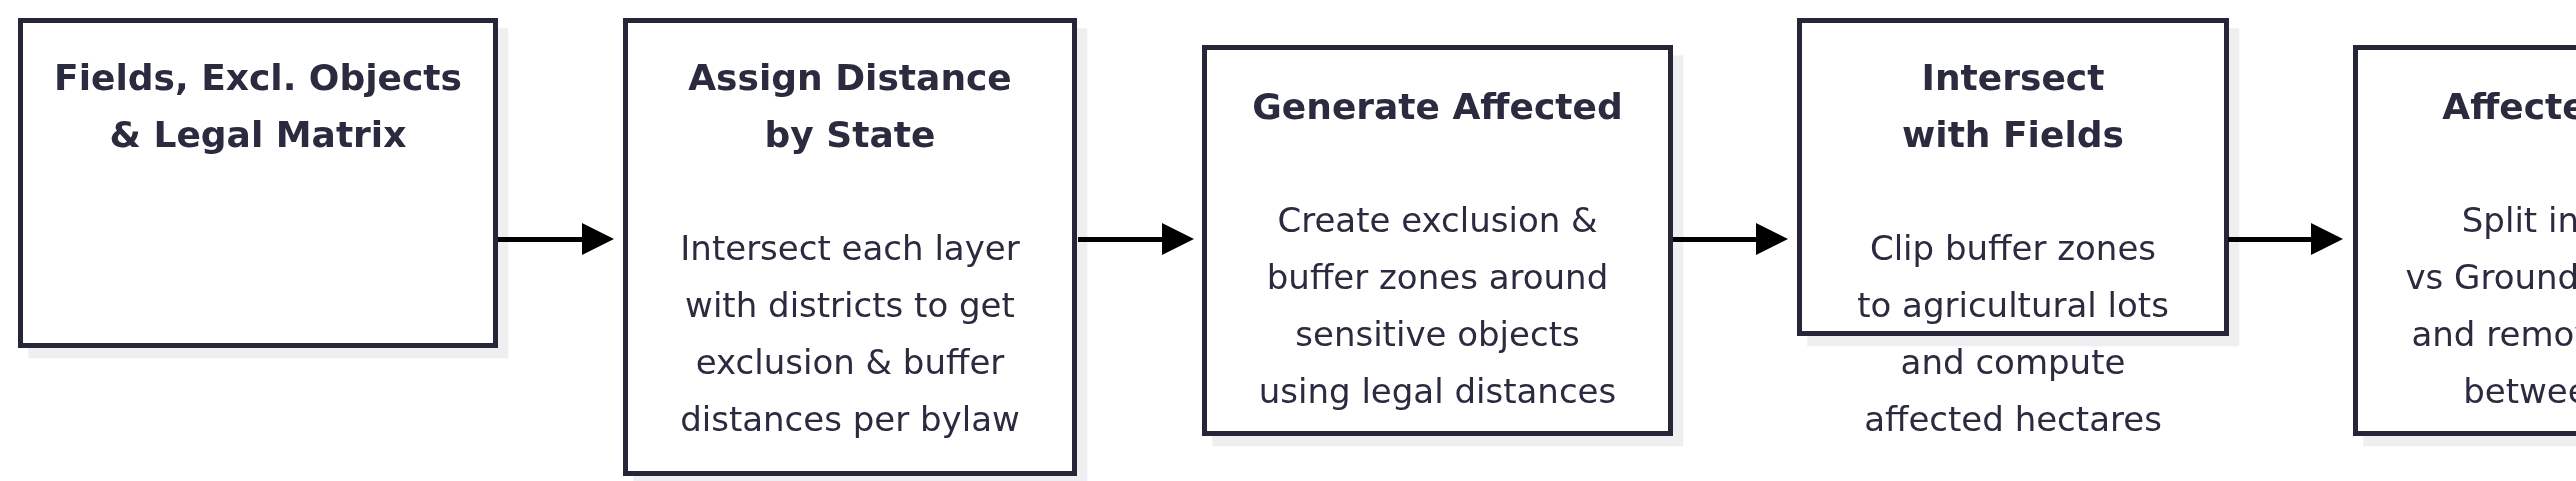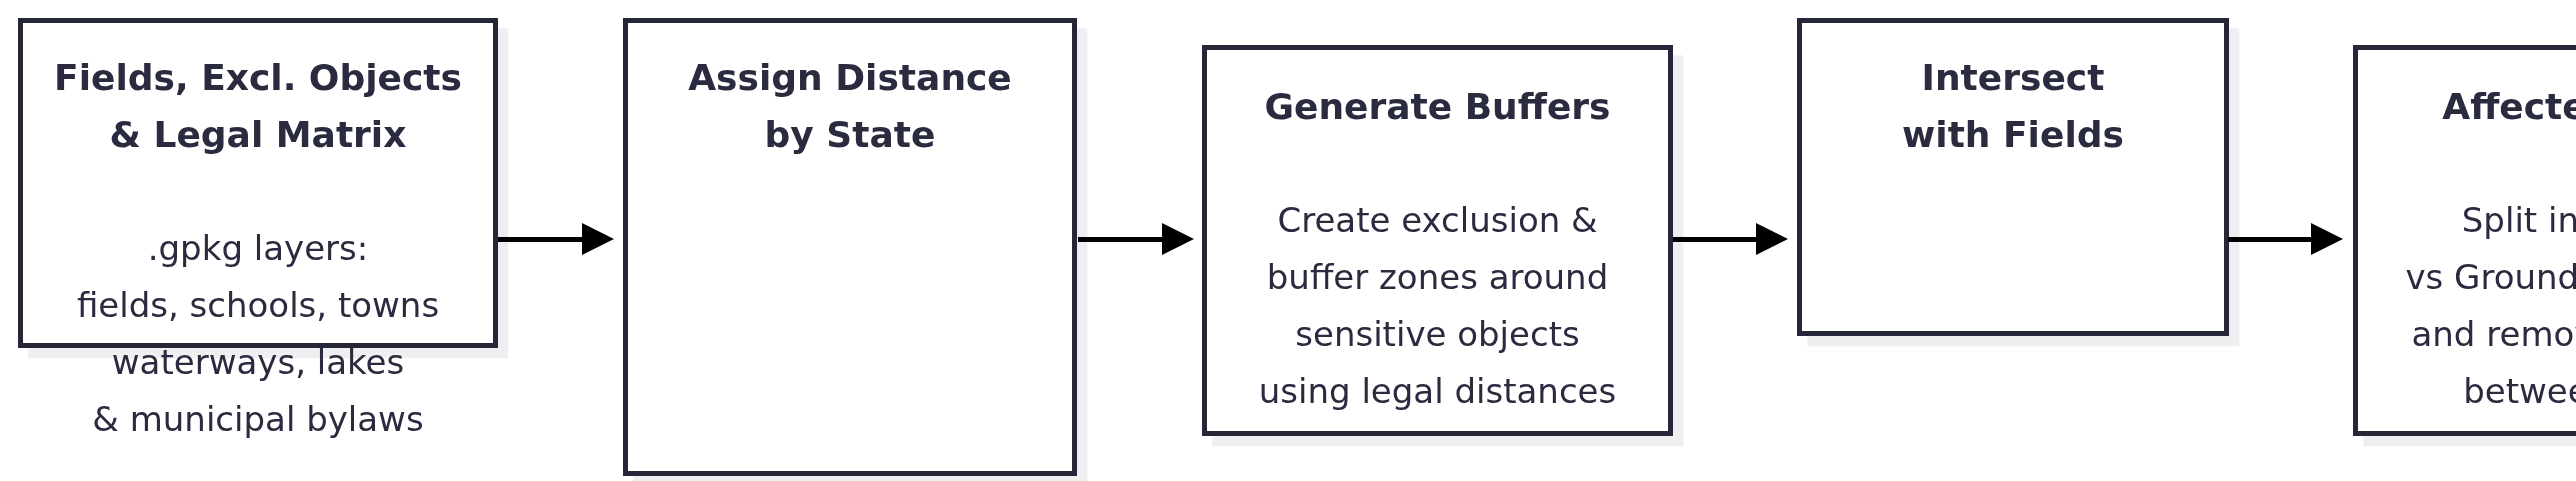--- a/index.html
+++ b/index.html
@@ -67,57 +67,61 @@
   #arrow4{left:2228px;width:115px;}
 </style>
 </head>
 <body>
 
 <div class="canvas">
 
   <div class="box tall" id="box1">
     <div class="title">Fields, Excl. Objects
 &amp; Legal Matrix</div>
-    <div class="body">.gpkg layers:
-fields, schools, towns
-waterways, lakes
-&amp; municipal bylaws</div>
   </div>
 
   <div class="arrow" id="arrow1">
     <div class="shaft"></div>
     <div class="head"></div>
   </div>
 
   <div class="box tall" id="box2">
     <div class="title">Assign Distance
 by State</div>
+    <div class="body">Intersect each layer
+with districts to get
+exclusion &amp; buffer
+distances per bylaw</div>
   </div>
 
   <div class="arrow" id="arrow2">
     <div class="shaft"></div>
     <div class="head"></div>
   </div>
 
   <div class="box short" id="box3">
-    <div class="title">Generate Buffers</div>
+    <div class="title">Generate Affected</div>
     <div class="body">Create exclusion &amp;
 buffer zones around
 sensitive objects
 using legal distances</div>
   </div>
 
   <div class="arrow" id="arrow3">
     <div class="shaft"></div>
     <div class="head"></div>
   </div>
 
   <div class="box tall" id="box4">
     <div class="title">Intersect
 with Fields</div>
+    <div class="body">Clip buffer zones
+to agricultural lots
+and compute
+affected hectares</div>
   </div>
 
   <div class="arrow" id="arrow4">
     <div class="shaft"></div>
     <div class="head"></div>
   </div>
 
   <div class="box short" id="box5">
     <div class="title">Affected Areas</div>
     <div class="body">Split into Aerial

